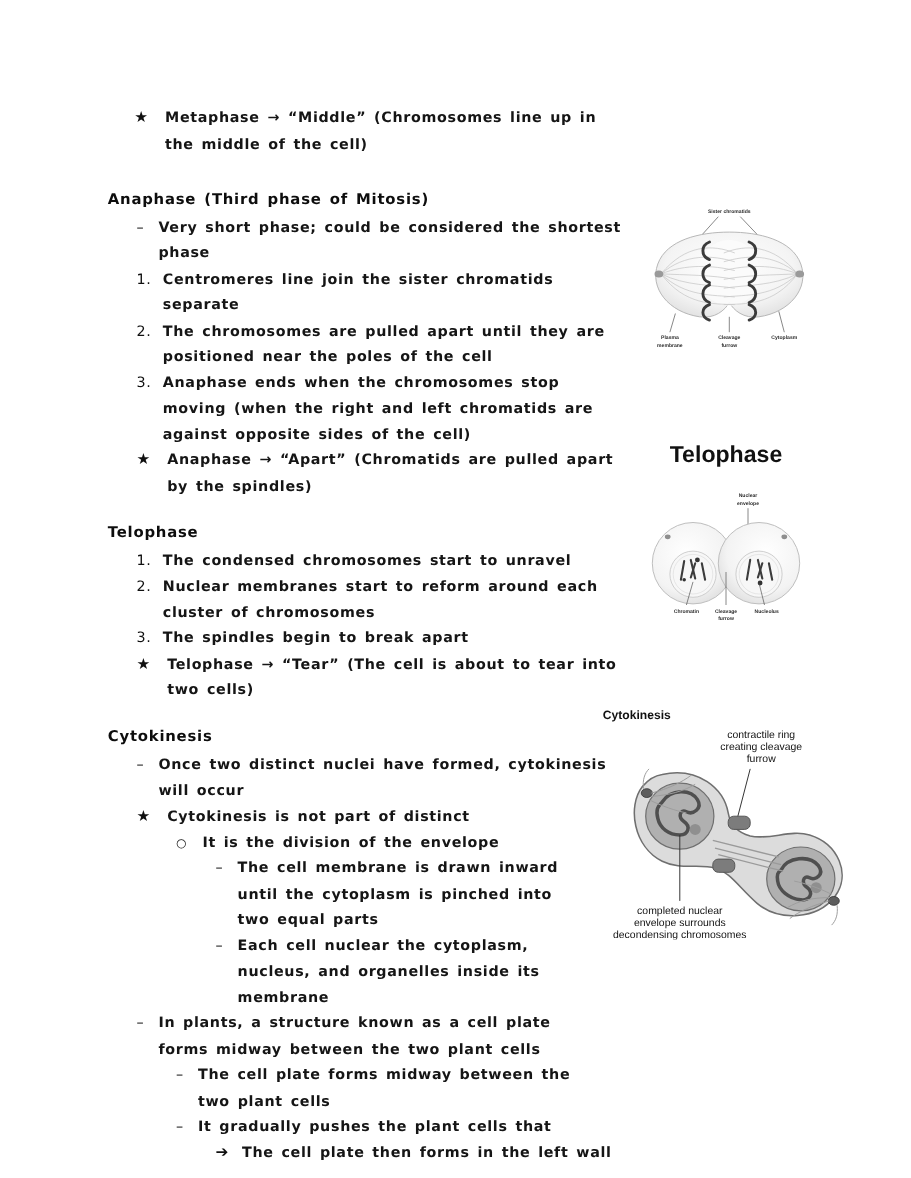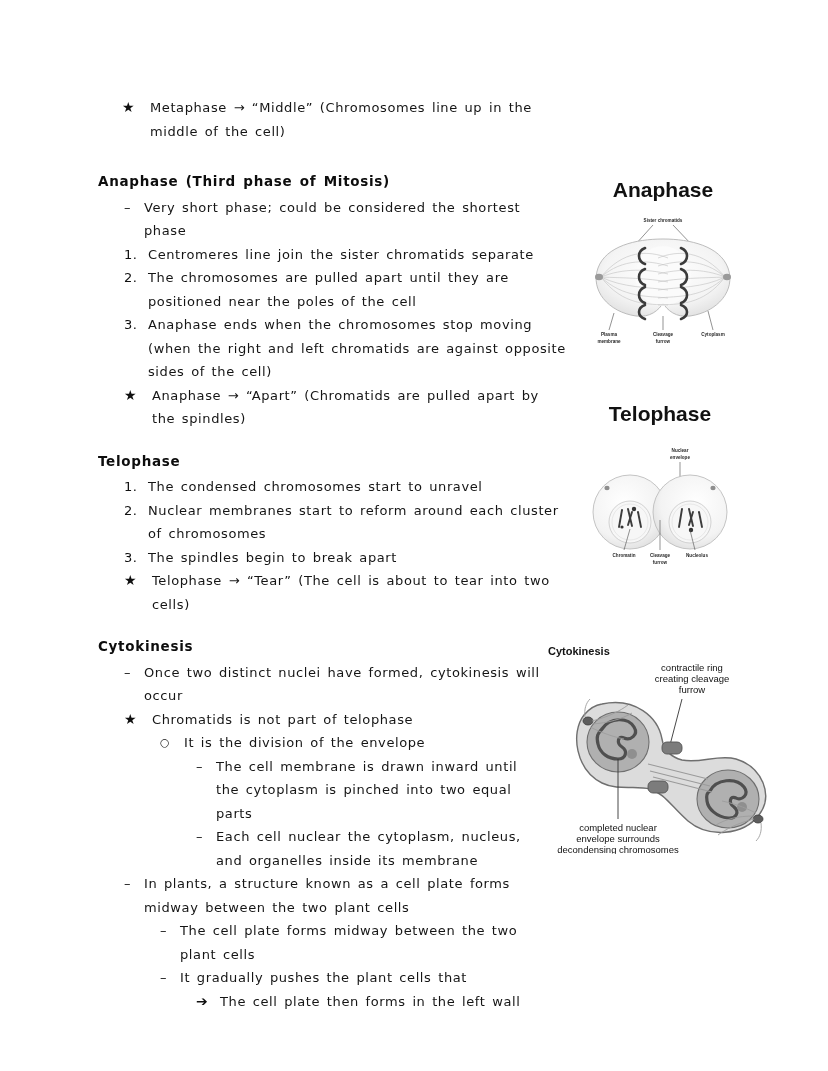--- a/index.html
+++ b/index.html
@@ -47,20 +47,21 @@
     line-height: 23.5px;
     color: #151515;
   }
   .marker {
     flex: 0 0 auto;
     text-align: left;
     color: #101010;
   }
   .body-text {
     flex: 1 1 auto;
+    font-weight: bold;
   }
   .lvl1 { margin-left: 26px; }
   .lvl2 { margin-left: 62px; }
   .lvl3 { margin-left: 98px; }
 
   .marker.dash     { width: 20px; }
   .marker.num      { width: 24px; }
   .marker.star     { width: 28px; font-size: 14px; line-height: 23.5px; }
   .marker.circle   { width: 24px; font-size: 11px; }
   .marker.arrow    { width: 24px; font-size: 14px; font-weight: bold; }
@@ -174,21 +175,21 @@
 
     <div class="heading">Cytokinesis</div>
     <div class="sp-xs"></div>
 
     <div class="row lvl1">
       <span class="marker dash">–</span>
       <span class="body-text">Once two distinct nuclei have formed, cytokinesis will occur</span>
     </div>
     <div class="row lvl1">
       <span class="marker star">★</span>
-      <span class="body-text">Chromatids is not part of telophase</span>
+      <span class="body-text">Cytokinesis is not part of distinct</span>
     </div>
     <div class="row lvl2">
       <span class="marker circle">○</span>
       <span class="body-text">It is the division of the envelope</span>
     </div>
     <div class="row lvl3" style="width:335px;">
       <span class="marker dash">–</span>
       <span class="body-text">The cell membrane is drawn inward until the cytoplasm is pinched into two equal parts</span>
     </div>
     <div class="row lvl3" style="width:335px;">
@@ -208,21 +209,20 @@
       <span class="body-text">It gradually pushes the plant cells that</span>
     </div>
     <div class="row lvl3" style="width:390px;">
       <span class="marker arrow arrowglyph">➔</span>
       <span class="body-text">The cell plate then forms in the left wall</span>
     </div>
 
   </div>
 
   <div class="figure" id="fig-anaphase">
-    <div class="fig-title">Anaphase</div>
     <svg class="fig-svg" width="190" height="140" viewBox="0 0 190 140">
       <defs>
         <radialGradient id="anaGrad" cx="50%" cy="42%" r="62%">
           <stop offset="0%" stop-color="#ffffff"></stop>
           <stop offset="70%" stop-color="#f4f4f4"></stop>
           <stop offset="100%" stop-color="#e2e2e2"></stop>
         </radialGradient>
       </defs>
 
       <text class="lbl-sm" x="95" y="16" text-anchor="middle">Sister chromatids</text>

